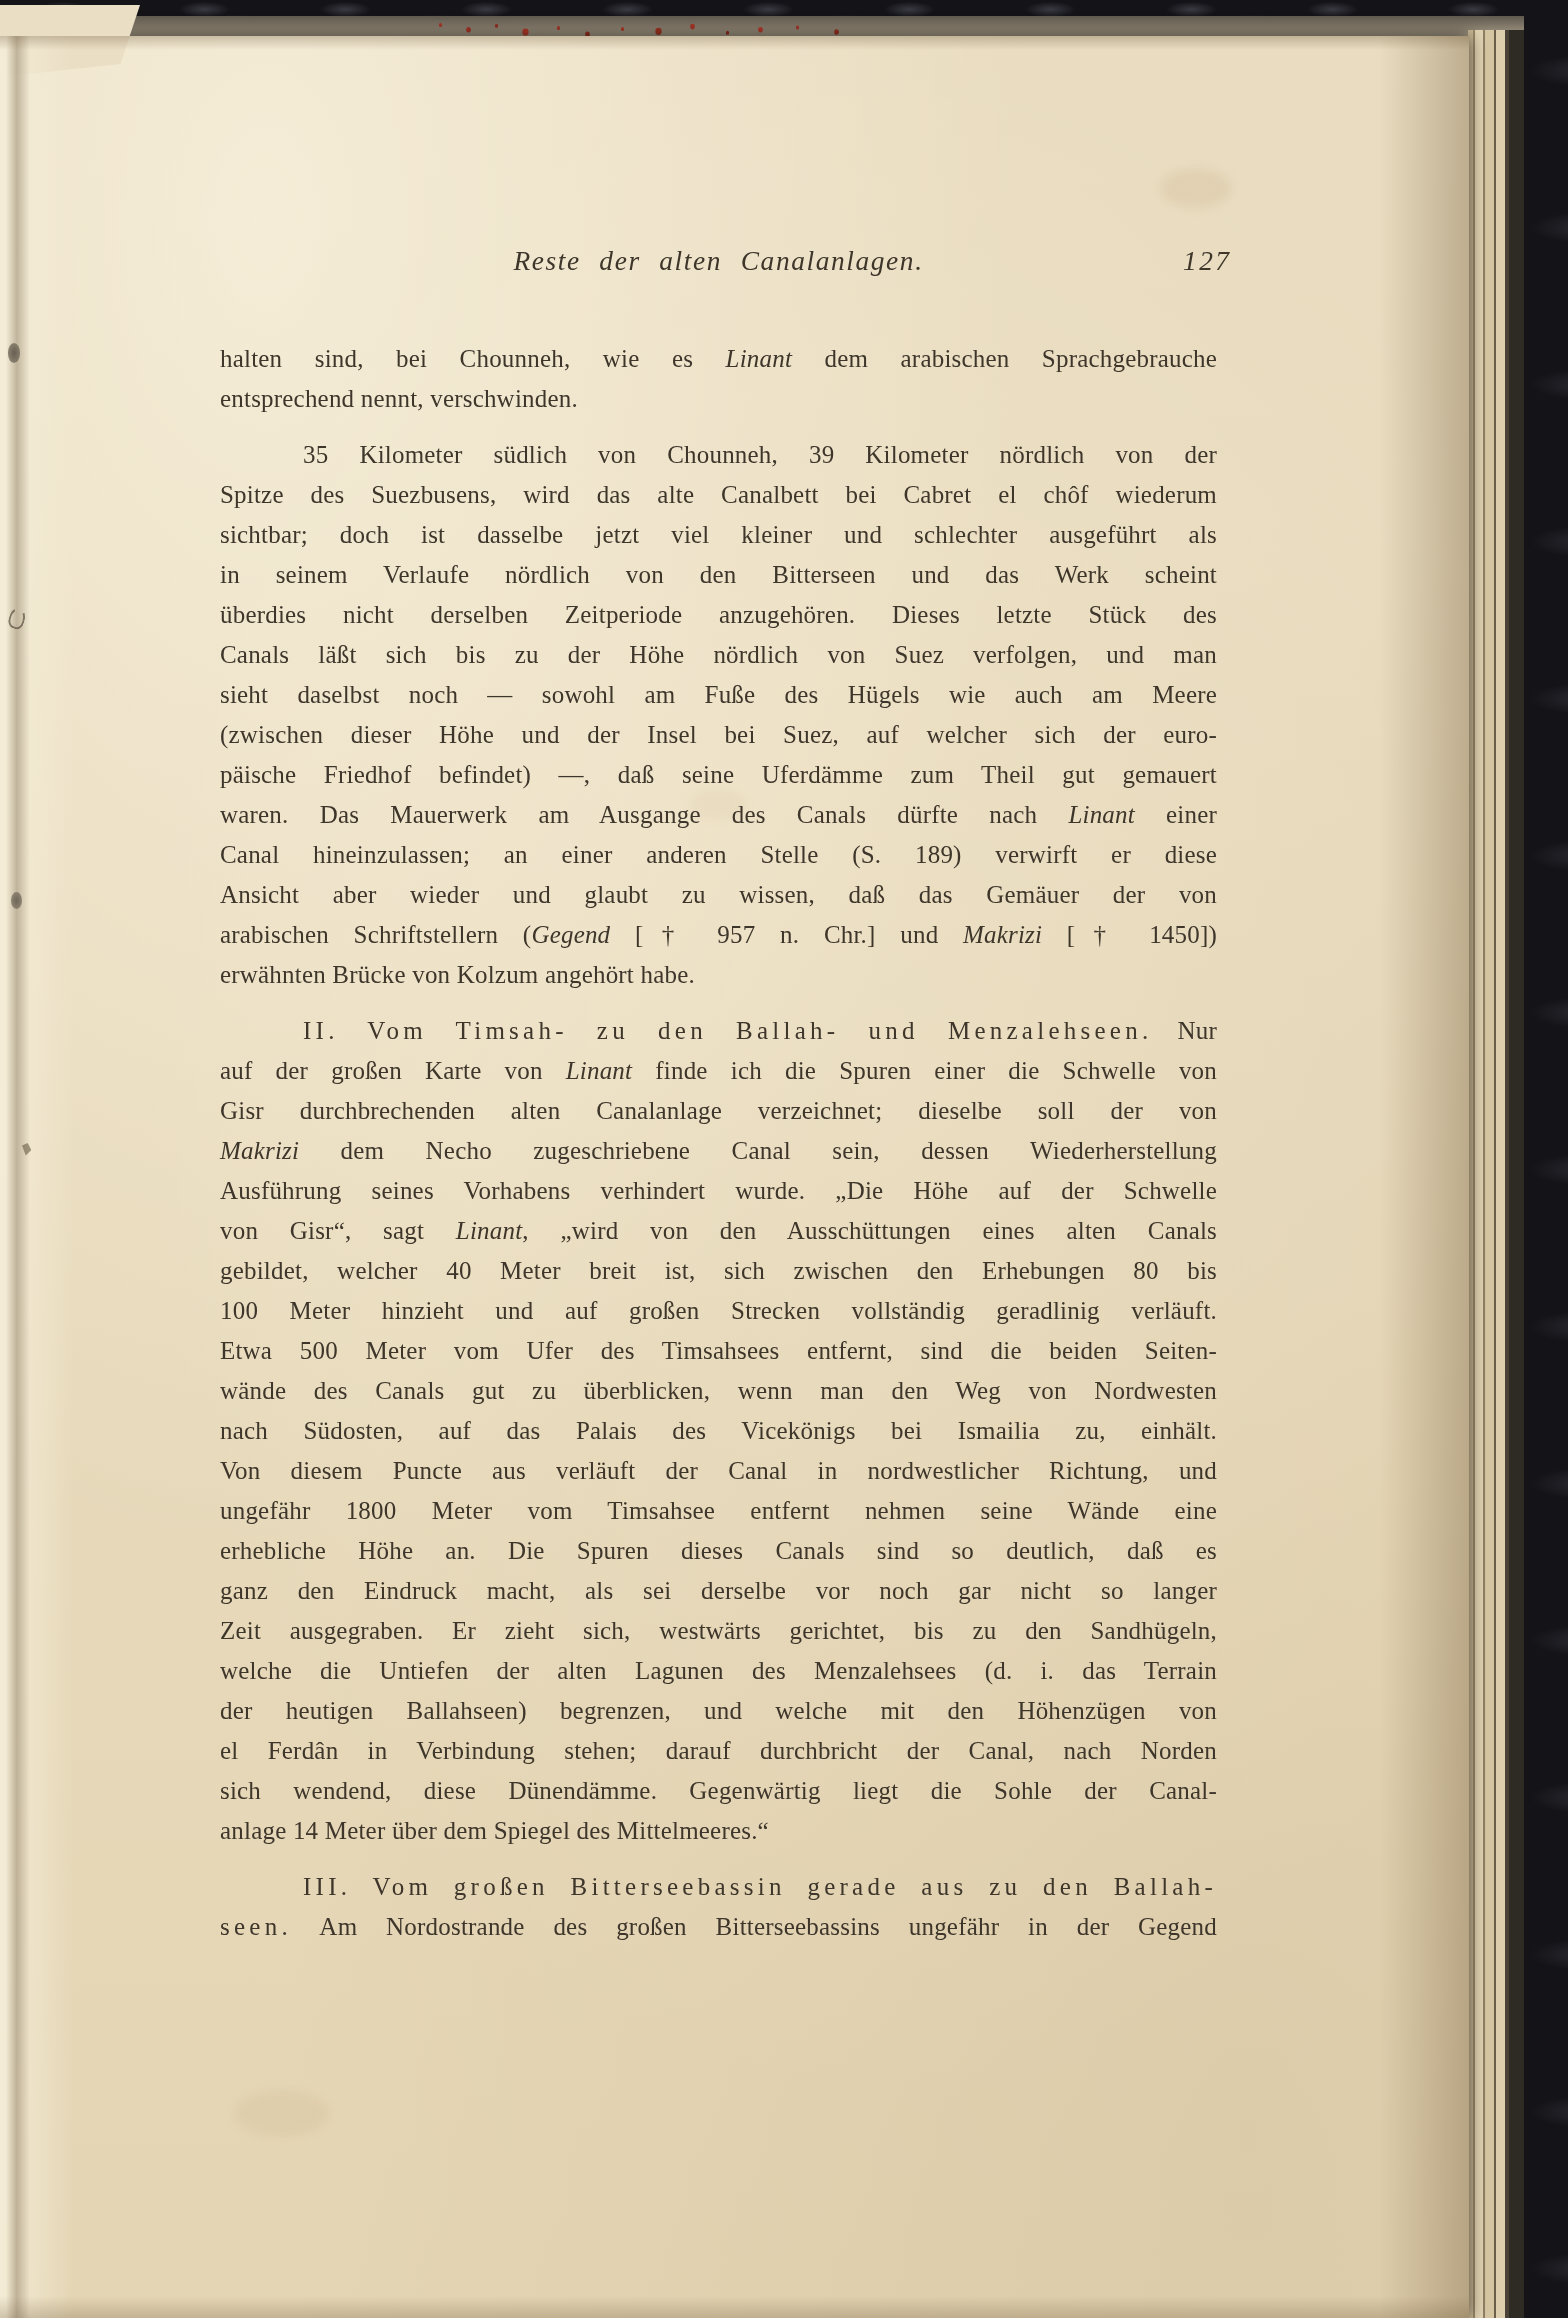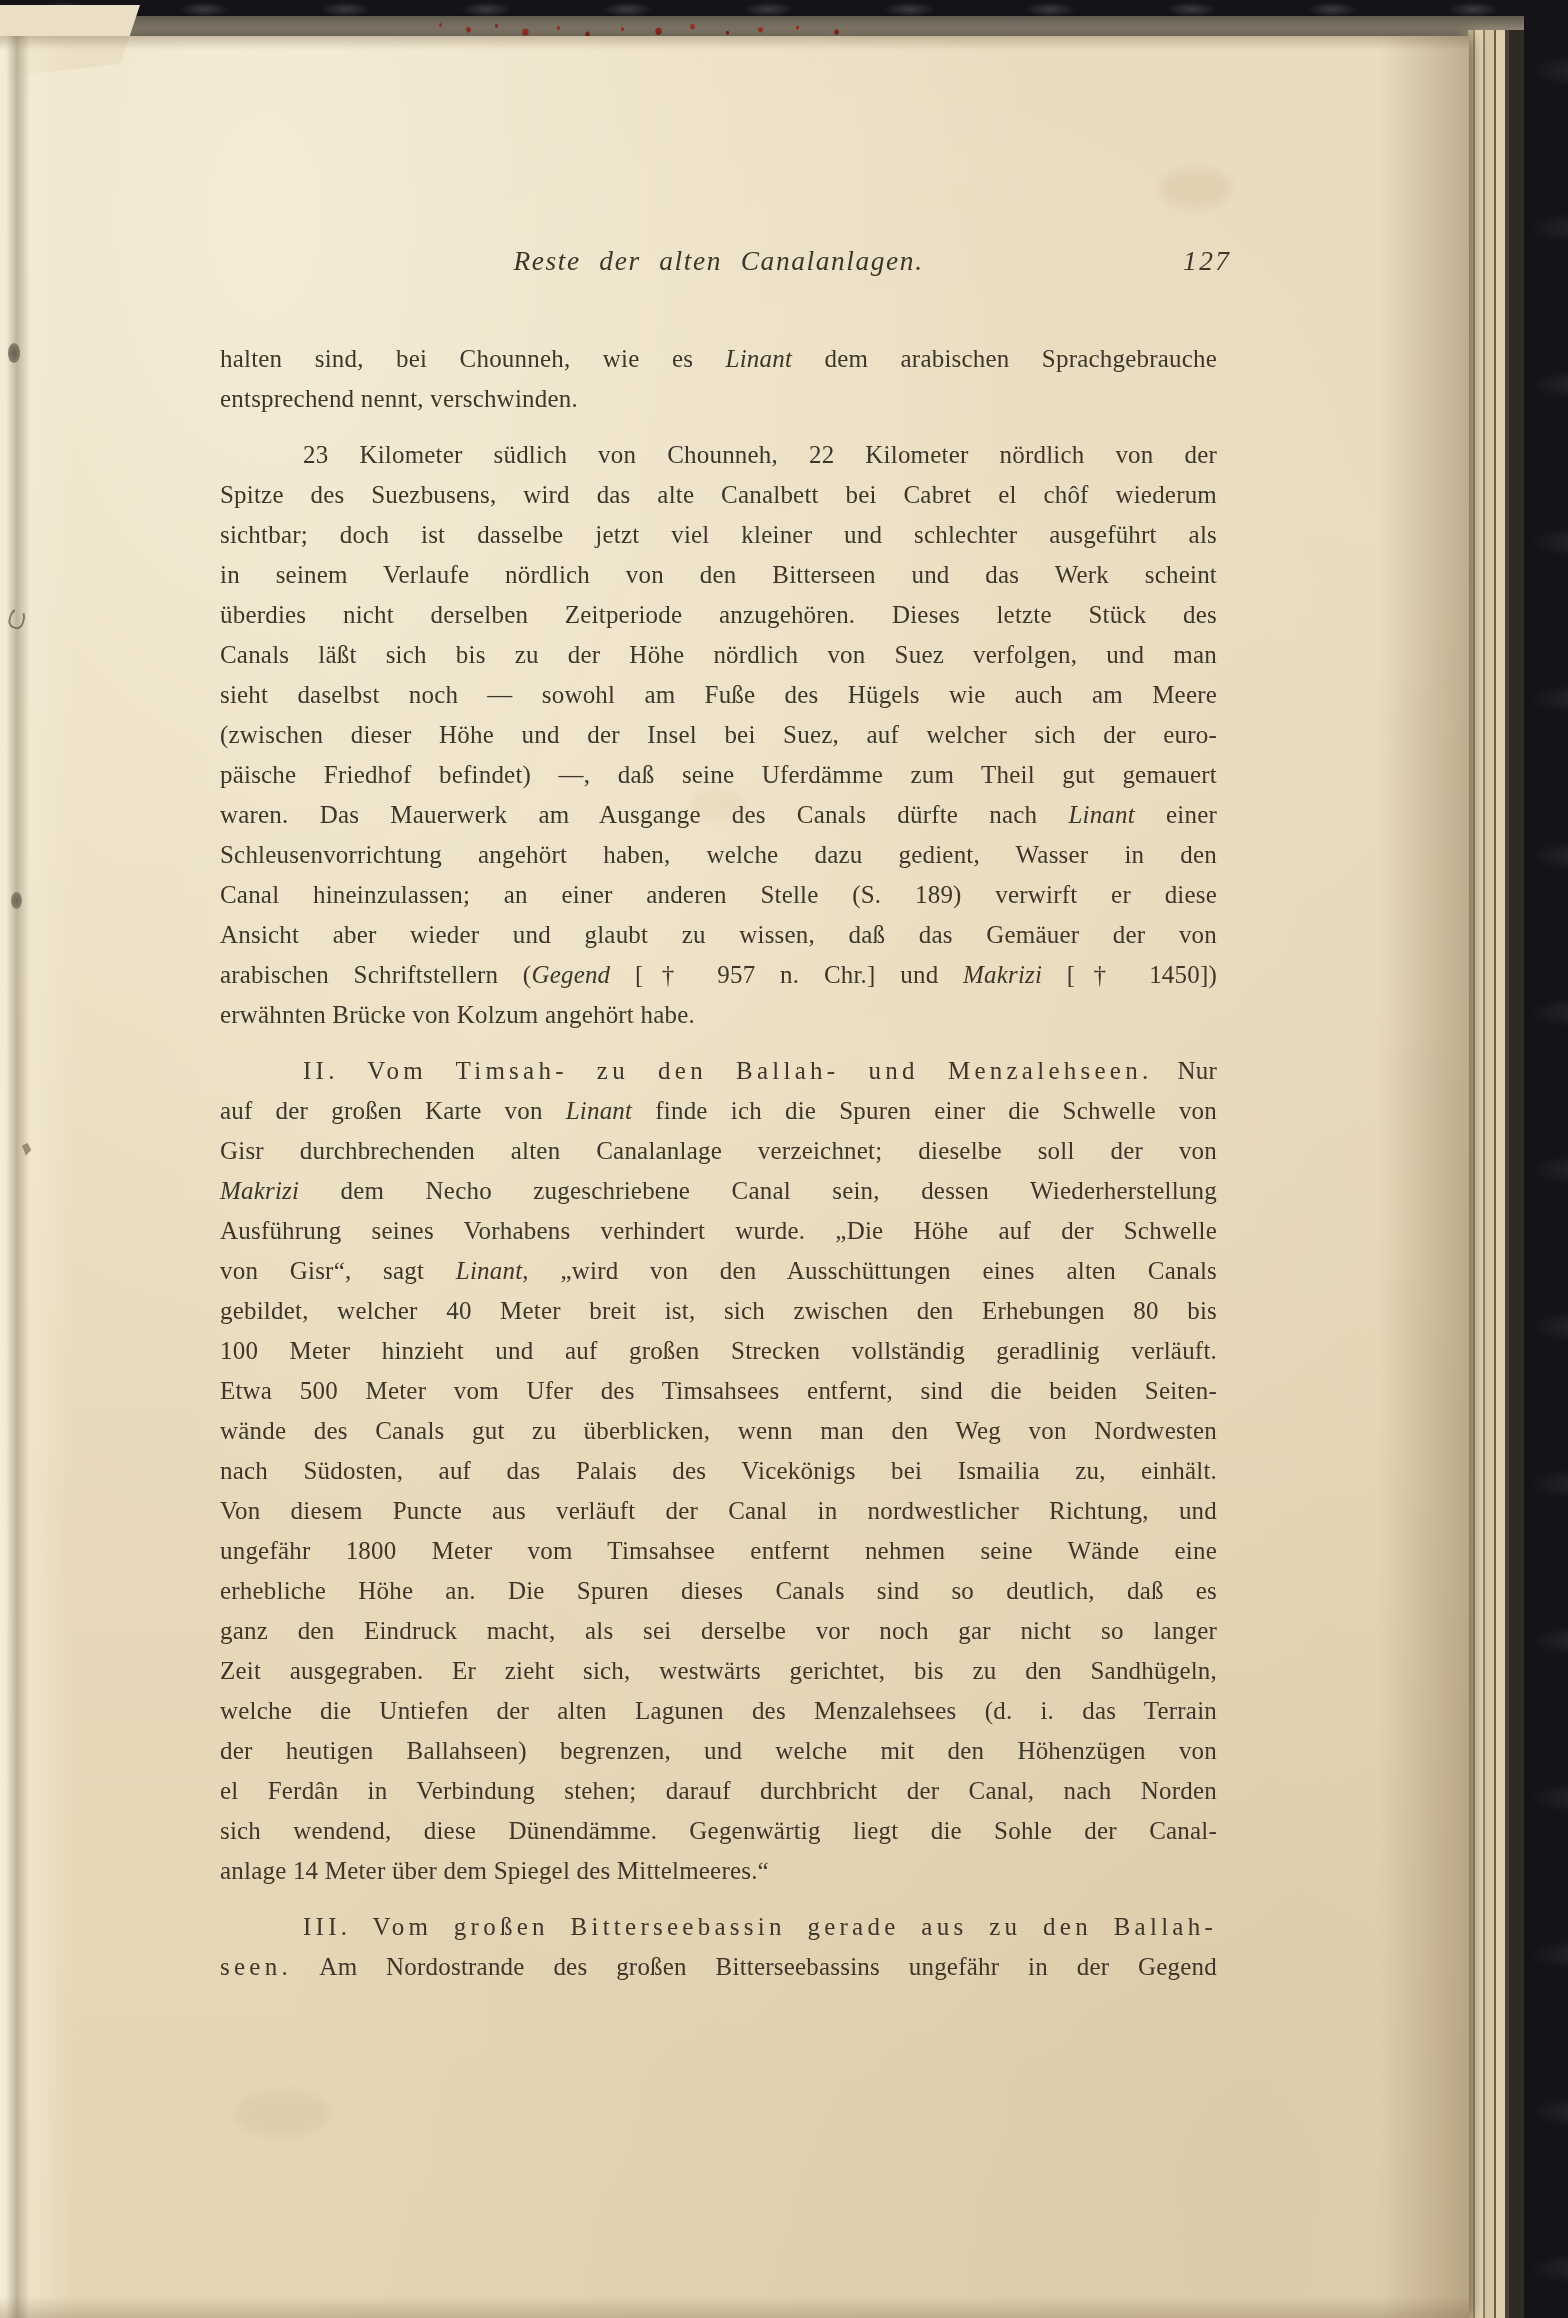--- a/index.html
+++ b/index.html
@@ -110,31 +110,30 @@
       <div class="running-title">Reste der alten Canalanlagen.</div>
       <div class="page-number">127</div>
     </div>
 
     <div class="text-col" id="text-block">
         <div class="para">
           <div class="line"><span>halten sind, bei Chounneh, wie es </span><span class="it">Linant</span><span> dem arabischen Sprachgebrauche</span></div>
           <div class="line last"><span>entsprechend nennt, verschwinden.</span></div>
         </div>
         <div class="para">
-          <div class="line indent"><span>23 Kilometer südlich von Chounneh, 22 Kilometer nördlich von der</span></div>
+          <div class="line indent"><span>35 Kilometer südlich von Chounneh, 39 Kilometer nördlich von der</span></div>
           <div class="line"><span>Spitze des Suezbusens, wird das alte Canalbett bei Cabret el chôf wiederum</span></div>
           <div class="line"><span>sichtbar; doch ist dasselbe jetzt viel kleiner und schlechter ausgeführt als</span></div>
           <div class="line"><span>in seinem Verlaufe nördlich von den Bitterseen und das Werk scheint</span></div>
           <div class="line"><span>überdies nicht derselben Zeitperiode anzugehören. Dieses letzte Stück des</span></div>
           <div class="line"><span>Canals läßt sich bis zu der Höhe nördlich von Suez verfolgen, und man</span></div>
           <div class="line"><span>sieht daselbst noch — sowohl am Fuße des Hügels wie auch am Meere</span></div>
           <div class="line"><span>(zwischen dieser Höhe und der Insel bei Suez, auf welcher sich der euro-</span></div>
           <div class="line"><span>päische Friedhof befindet) —, daß seine Uferdämme zum Theil gut gemauert</span></div>
           <div class="line"><span>waren. Das Mauerwerk am Ausgange des Canals dürfte nach </span><span class="it">Linant</span><span> einer</span></div>
-          <div class="line"><span>Schleusenvorrichtung angehört haben, welche dazu gedient, Wasser in den</span></div>
           <div class="line"><span>Canal hineinzulassen; an einer anderen Stelle (S. 189) verwirft er diese</span></div>
           <div class="line"><span>Ansicht aber wieder und glaubt zu wissen, daß das Gemäuer der von</span></div>
           <div class="line"><span>arabischen Schriftstellern (</span><span class="it">Gegend</span><span> [† 957 n. Chr.] und </span><span class="it">Makrizi</span><span> [† 1450])</span></div>
           <div class="line last"><span>erwähnten Brücke von Kolzum angehört habe.</span></div>
         </div>
         <div class="para">
           <div class="line indent"><span class="sp">II. Vom Timsah- zu den Ballah- und Menzalehseen.</span><span> Nur</span></div>
           <div class="line"><span>auf der großen Karte von </span><span class="it">Linant</span><span> finde ich die Spuren einer die Schwelle von</span></div>
           <div class="line"><span>Gisr durchbrechenden alten Canalanlage verzeichnet; dieselbe soll der von</span></div>
           <div class="line"><span class="it">Makrizi</span><span> dem Necho zugeschriebene Canal sein, dessen Wiederherstellung</span></div>

